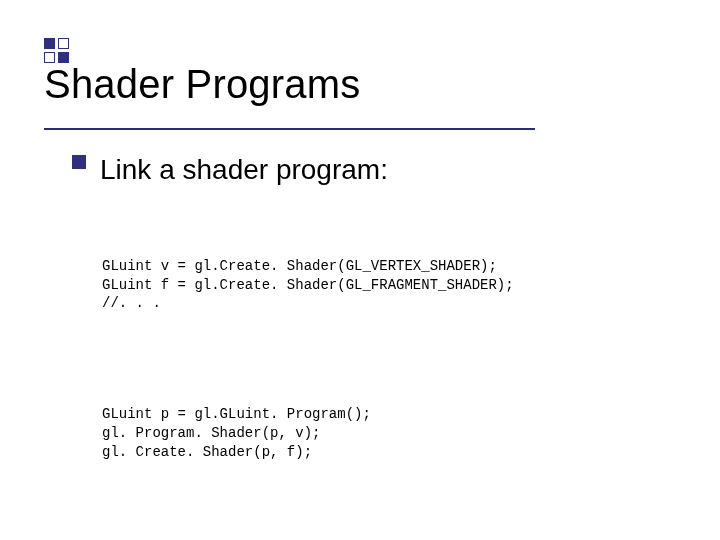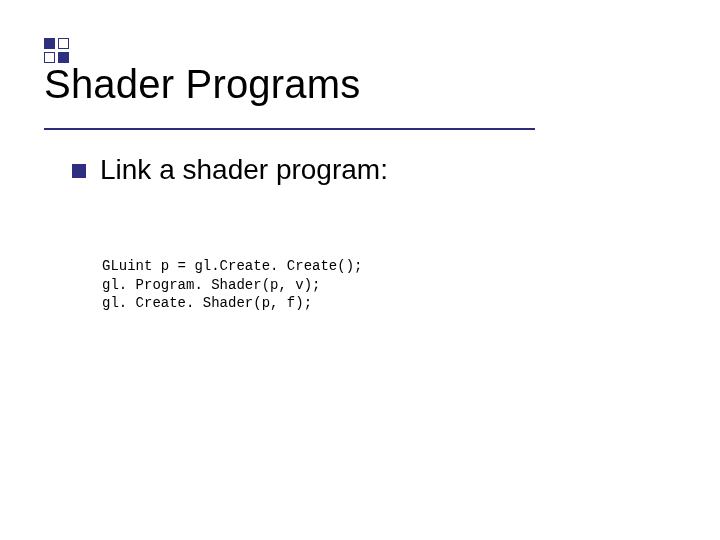--- a/index.html
+++ b/index.html
@@ -53,21 +53,20 @@
     letter-spacing: 0.2px;
   }
   .body {
     position: absolute;
     left: 72px;
     top: 154px;
     right: 40px;
   }
   .bullet-row {
     display: flex;
-    align-items: center;
     gap: 14px;
     margin-bottom: 14px;
   }
   .bullet-square {
     width: 14px;
     height: 14px;
     background: #2f2f80;
     flex: 0 0 auto;
     position: relative;
     top: 1px;
@@ -105,21 +104,26 @@
 
   <div class="body">
 
     <div class="bullet-row">
       <div class="bullet-square"></div>
       <div class="bullet-text">Link a shader program:</div>
     </div>
 
     <div class="code">
       <div class="block">
-<span>GLuint p = gl.Create. Create();</span>
+<span>GLuint v = gl.Create. Shader(GL_VERTEX_SHADER);</span>
+<span>GLuint f = gl.Create. Shader(GL_FRAGMENT_SHADER);</span>
+<span>//. . .</span>
+      </div>
+      <div class="block">
+<span>GLuint p = gl.GLuint. Program();</span>
 <span>gl. Program. Shader(p, v);</span>
 <span>gl. Create. Shader(p, f);</span>
       </div>
       <div class="block">
 
       </div>
       
       
     </div>
 

